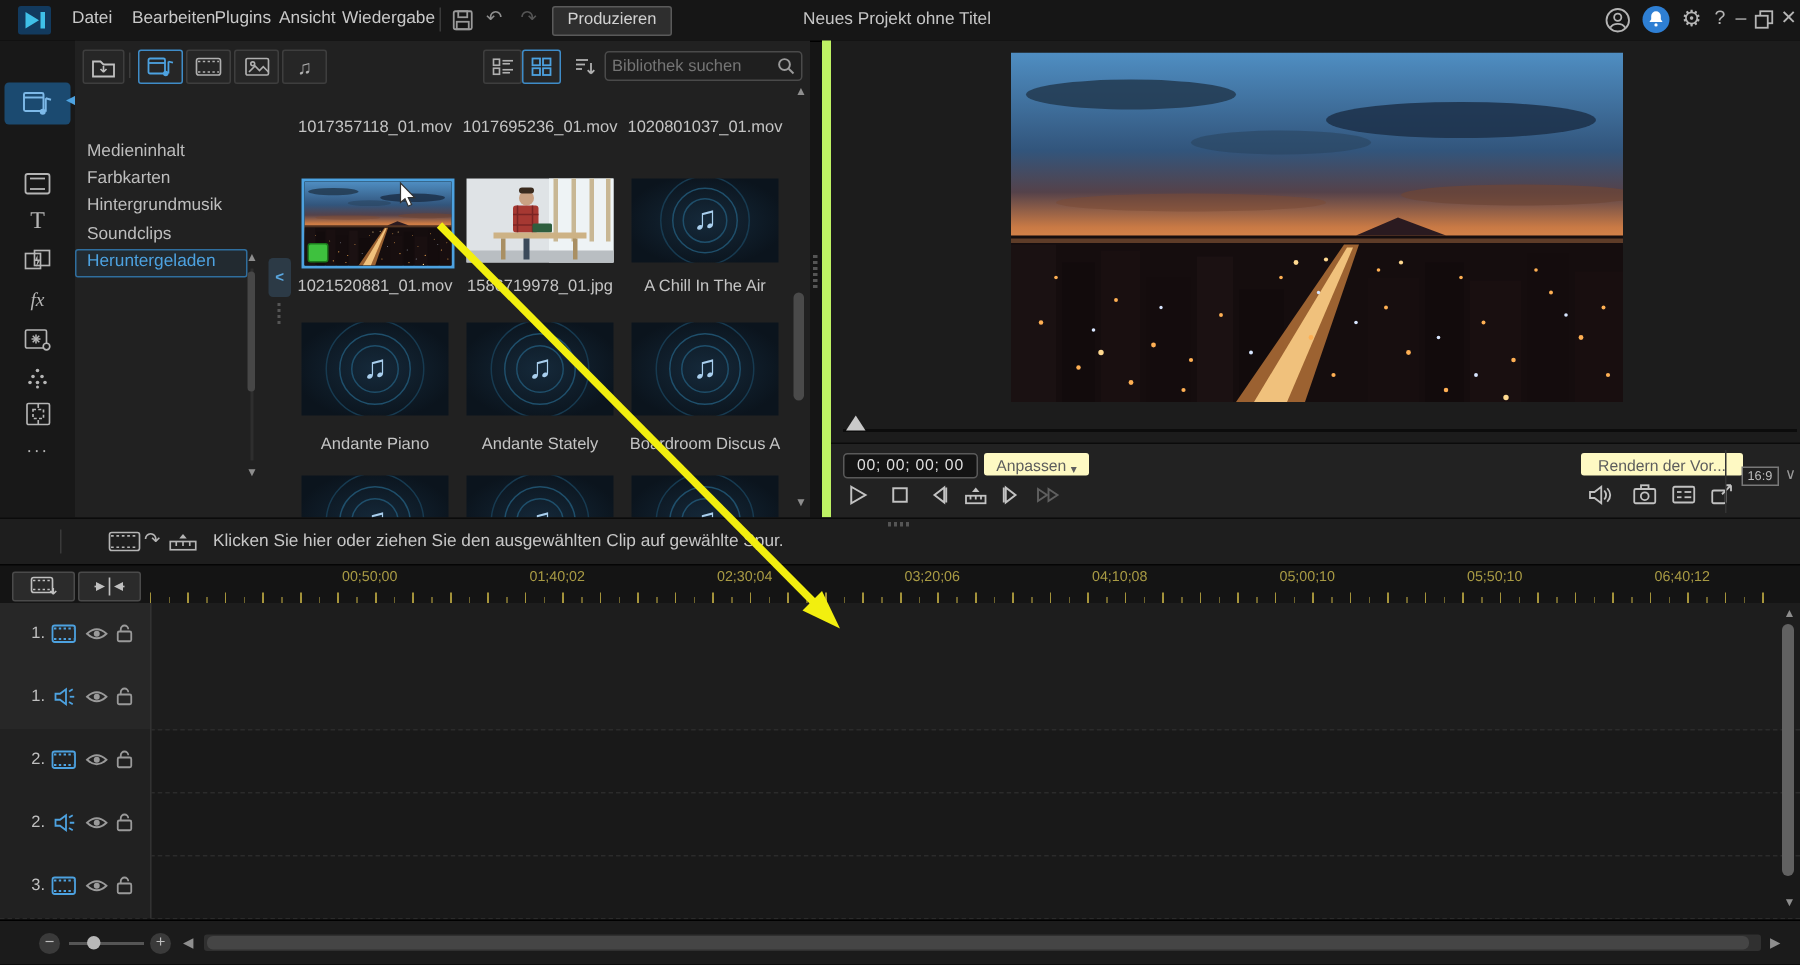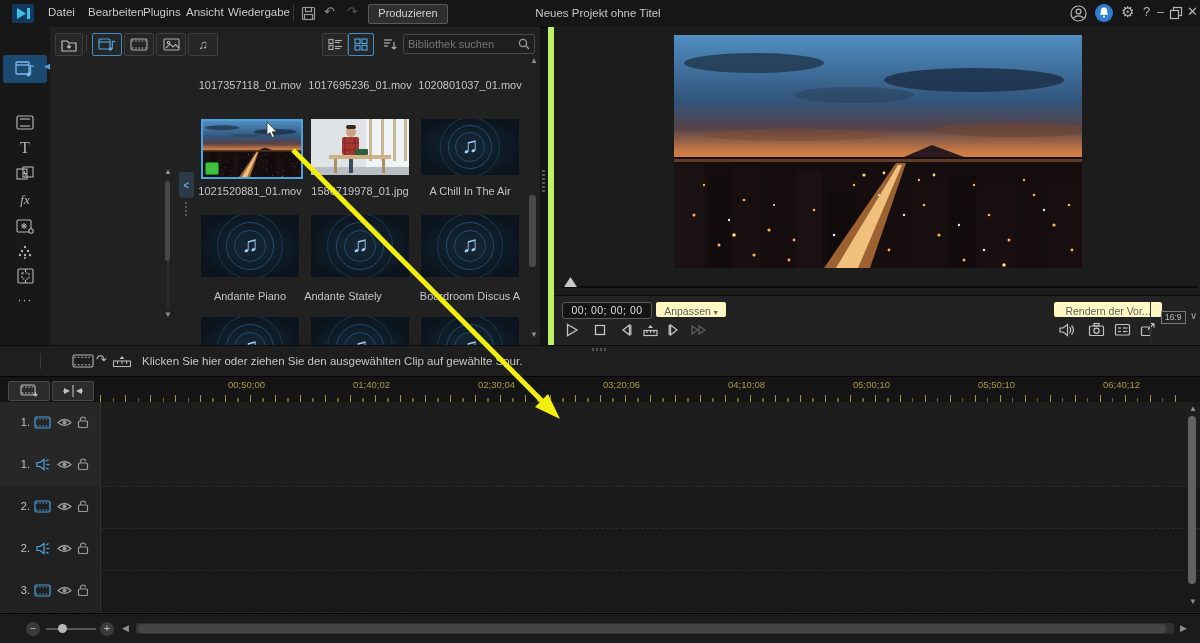--- a/index.html
+++ b/index.html
@@ -342,20 +342,28 @@
     <div id="search-box">
       <input type="text" placeholder="Bibliothek suchen" style="">
       <span class="ico" style="margin-right:4px;">
         <svg width="12" height="12" fill="none" stroke="#9a9a9a" stroke-width="1.3">
             <circle cx="5" cy="5" r="3.6"></circle>
             <line x1="7.8" y1="7.8" x2="11" y2="11"></line>
           </svg>
       </span>
     </div>
 
+    <div class="abs" style="left:0;top:30px;width:130px;height:288px;">
+      <span class="cat" style="top:38px;">Medieninhalt</span>
+      <span class="cat" style="top:56px;">Farbkarten</span>
+      <span class="cat" style="top:74px;">Hintergrundmusik</span>
+      <span class="cat" style="top:93px;">Soundclips</span>
+      <div id="cat-sel-box"></div>
+      <span class="cat" style="top:111px;color:#4da2e0;">Heruntergeladen</span>
+    </div>
 
     <span class="scroll-arrow" style="left:114px;top:141px;">▲</span>
     <div class="abs" style="left:117px;top:152px;width:2px;height:128px;background:#2e2e2e;"></div>
     <div class="sb-thumb" style="left:115px;top:154px;width:5px;height:80px;background:#474747;"></div>
     <span class="scroll-arrow" style="left:114px;top:284px;">▼</span>
 
     <div class="abs" style="left:129px;top:145px;width:15px;height:26px;background:#2c3a46;border-radius:3px;display:flex;align-items:center;justify-content:center;color:#5aa7e0;font-size:10px;font-weight:bold;">&lt;</div>
     <div class="abs" style="left:135px;top:175px;width:2px;height:14px;background:repeating-linear-gradient(#555 0 2px, transparent 2px 4px);"></div>
 
     <div class="abs" style="left:145px;top:28px;width:334px;height:290px;overflow:hidden;">
@@ -410,21 +418,21 @@
           <div class="ring" style="width:30px;height:30px;"></div>
         <span class="note">♫</span>
       </div>
       <span class="thumb-label" style="left:1px;top:235px;">Andante Piano</span>
       <div class="music-thumb" style="left:116px;top:160px;height:62px;">
         <div class="ring" style="width:64px;height:64px;border-color:#173a50;"></div>
         <div class="ring" style="width:46px;height:46px;"></div>
           <div class="ring" style="width:30px;height:30px;"></div>
         <span class="note">♫</span>
       </div>
-      <span class="thumb-label" style="left:94px;top:235px;">Andante Stately</span>
+      <span class="thumb-label" style="left:111px;top:235px;">Andante Stately</span>
       <div class="music-thumb" style="left:226px;top:160px;height:62px;">
         <div class="ring" style="width:64px;height:64px;border-color:#173a50;"></div>
         <div class="ring" style="width:46px;height:46px;"></div>
           <div class="ring" style="width:30px;height:30px;"></div>
         <span class="note">♫</span>
       </div>
       <span class="thumb-label" style="left:221px;top:235px;">Boardroom Discus A</span>
 
       <div class="music-thumb" style="left:6px;top:262px;height:62px;">
         <div class="ring" style="width:64px;height:64px;border-color:#173a50;"></div>

